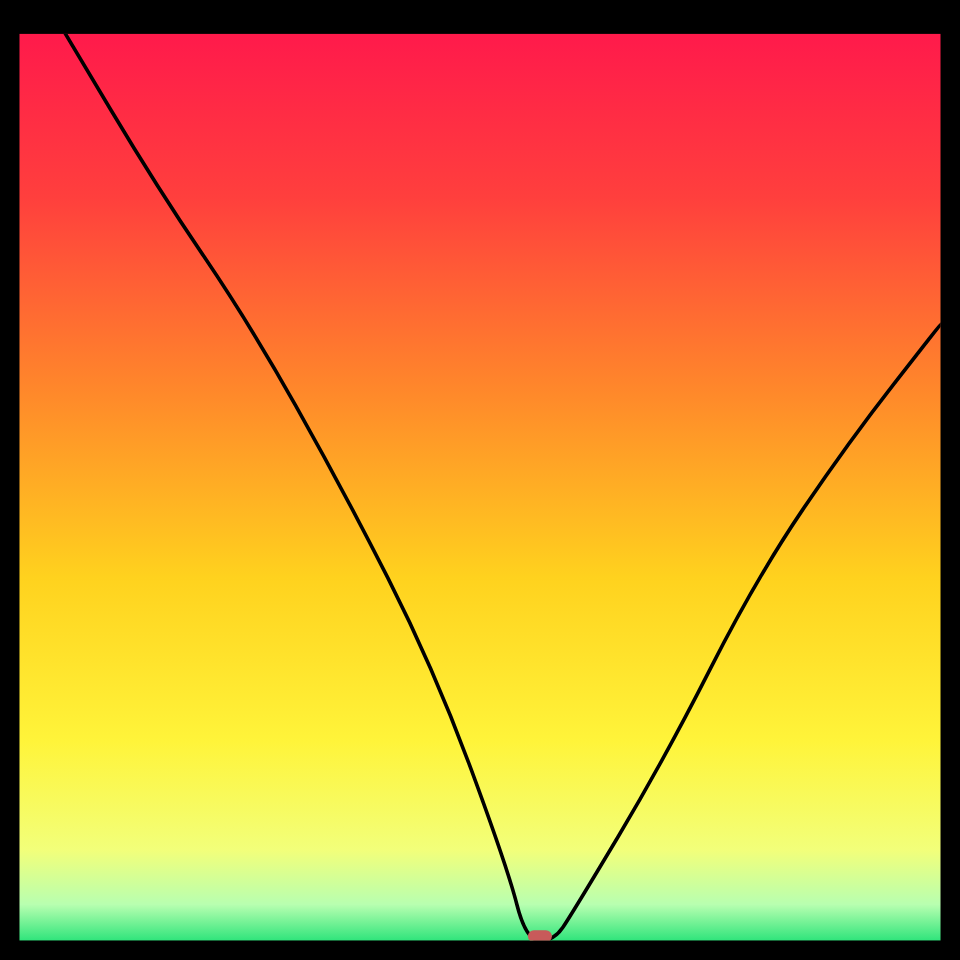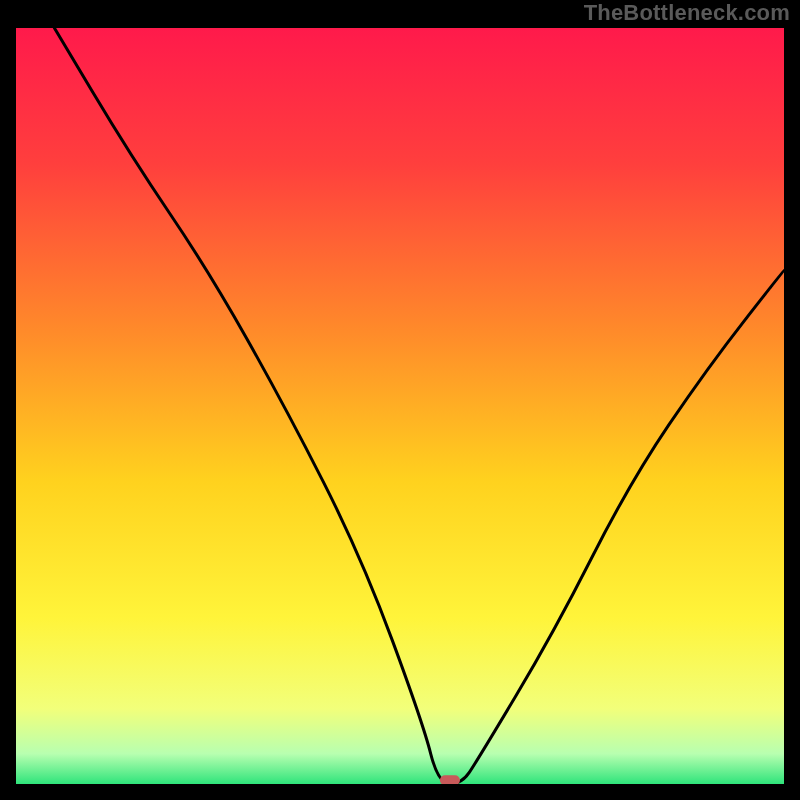--- a/index.html
+++ b/index.html
@@ -37,21 +37,20 @@
     overflow: hidden;
   }
   .plot-area svg {
     display: block;
   }
 </style>
 </head>
 <body>
 
 <div class="frame">
-  <div class="watermark">TheBottleneck.com</div>
   <div class="plot-area">
     <svg id="chart-svg" viewBox="0 0 768 756" width="768" height="756" preserveAspectRatio="none">
       <defs>
         <linearGradient id="bg-grad" x1="0" y1="0" x2="0" y2="1">
             <stop offset="0%" stop-color="#ff1a4b"></stop>
             <stop offset="18%" stop-color="#ff3f3d"></stop>
             <stop offset="40%" stop-color="#ff8a2a"></stop>
             <stop offset="60%" stop-color="#ffd21e"></stop>
             <stop offset="78%" stop-color="#fff43a"></stop>
             <stop offset="90%" stop-color="#f2ff7a"></stop>

